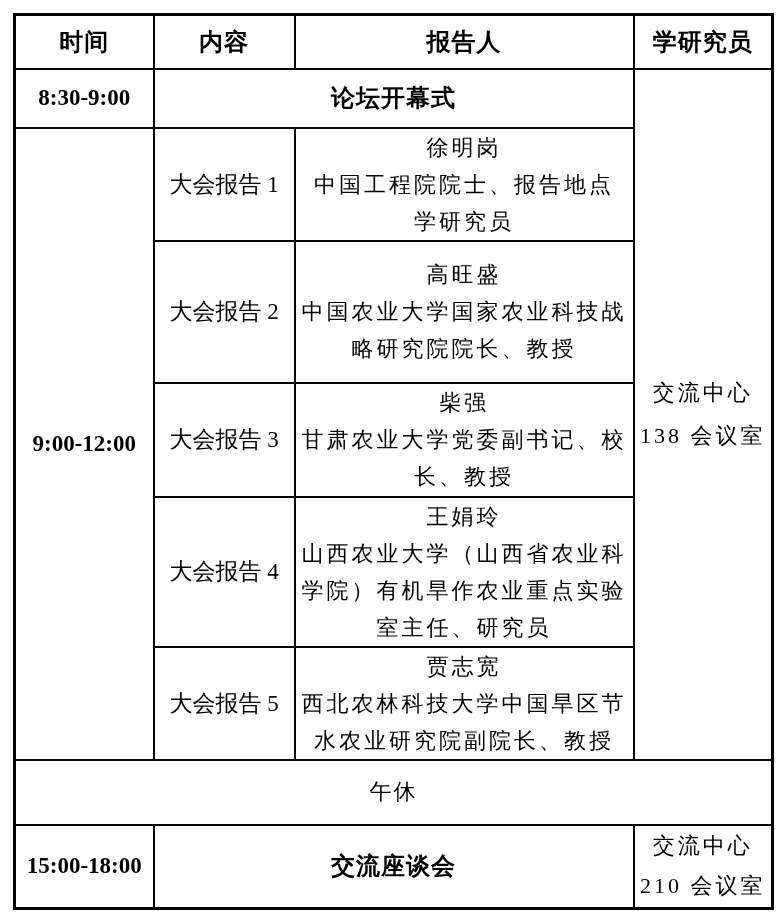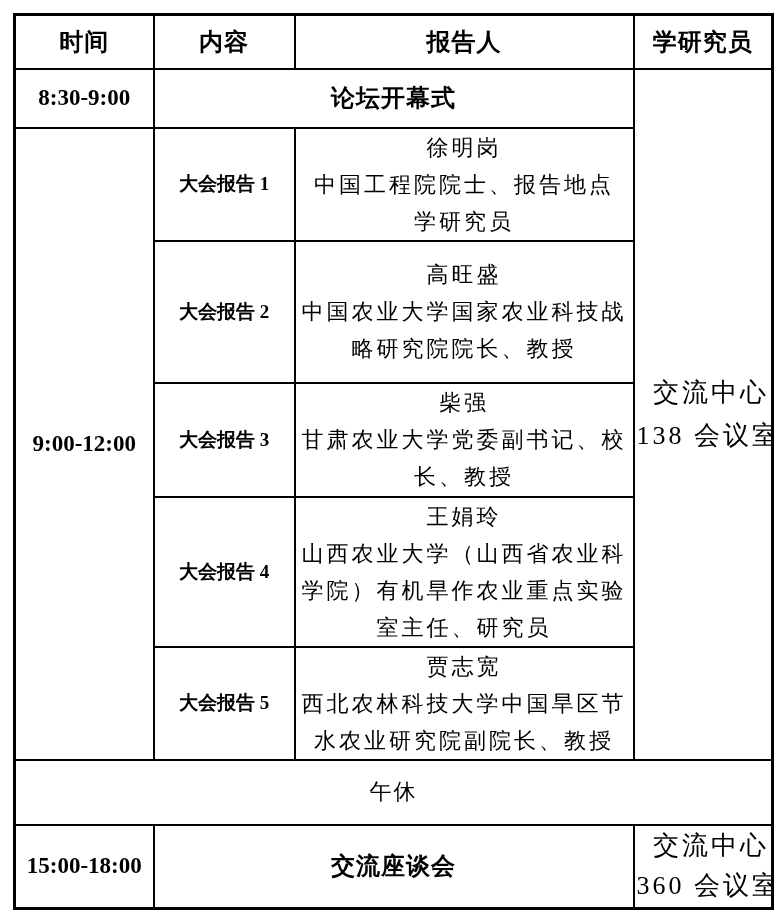--- a/index.html
+++ b/index.html
@@ -40,34 +40,33 @@
     font-weight: bold;
     font-size: 23px;
   }
   .evt {
     font-weight: bold;
     font-size: 24px;
     letter-spacing: 1px;
     margin-top: 20px;
   }
   .rpt-label {
-    font-weight: bold;
-    font-size: 19px;
+    font-weight: normal;
+    font-size: 23px;
   }
   .speaker {
     font-size: 22px;
     line-height: 37px;
     letter-spacing: 3px;
   }
   .speaker .line { white-space: nowrap; }
   .loc {
-    font-size: 26px;
+    font-size: 22px;
     line-height: 43px;
     letter-spacing: 3px;
-    text-align: right;
   }
   .loc .line { white-space: nowrap; }
   .plain {
     font-size: 22px;
     letter-spacing: 2px;
   }
   
   tr.r-header   { height: 54px; }
   tr.r-opening  { height: 59px; }
   tr.r-rpt1     { height: 112px; }
@@ -169,19 +168,19 @@
     <tr class="r-noon">
       <td class="plain" colspan="4">午休</td>
     </tr>
 
     <tr class="r-pm">
       <td class="time">15:00-18:00</td>
       <td class="evt" colspan="2">交流座谈会</td>
       <td>
         <div class="loc" style="line-height:40px;">
           <div class="line">交流中心</div>
-          <div class="line">360 会议室</div>
+          <div class="line">210 会议室</div>
         </div>
       </td>
     </tr>
   </tbody>
     </table>
 </div>
 
 </body></html>

